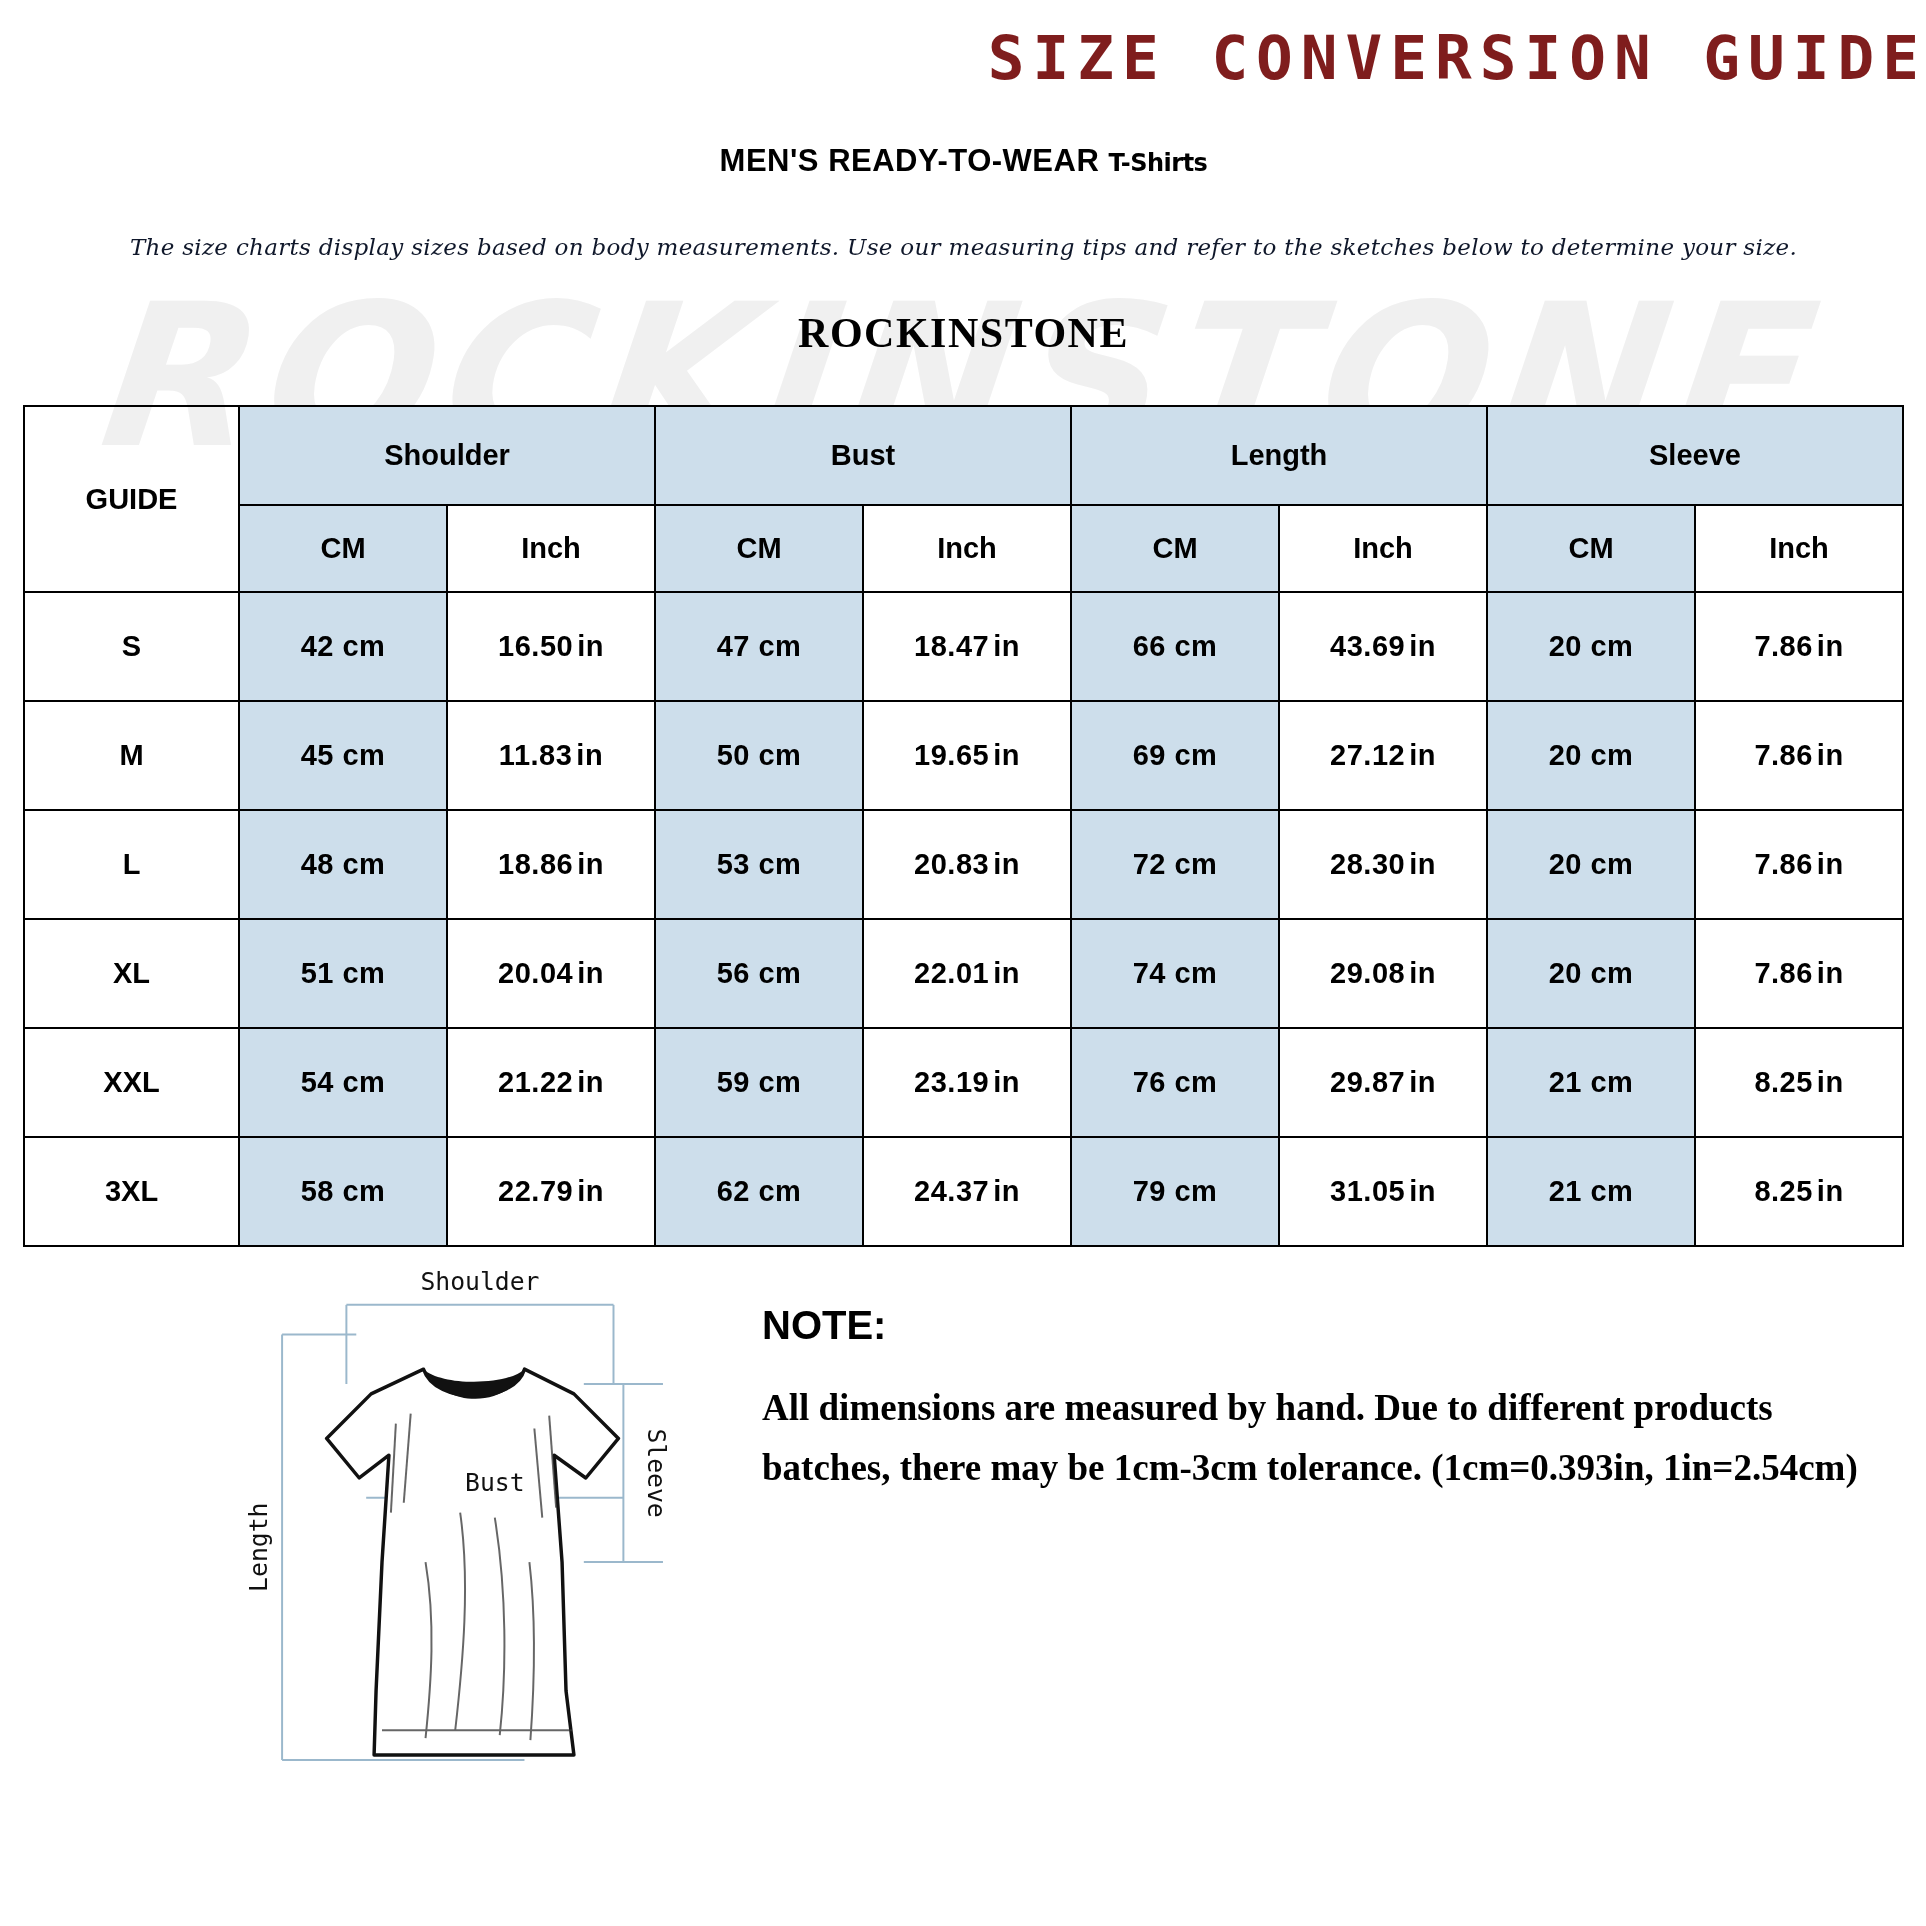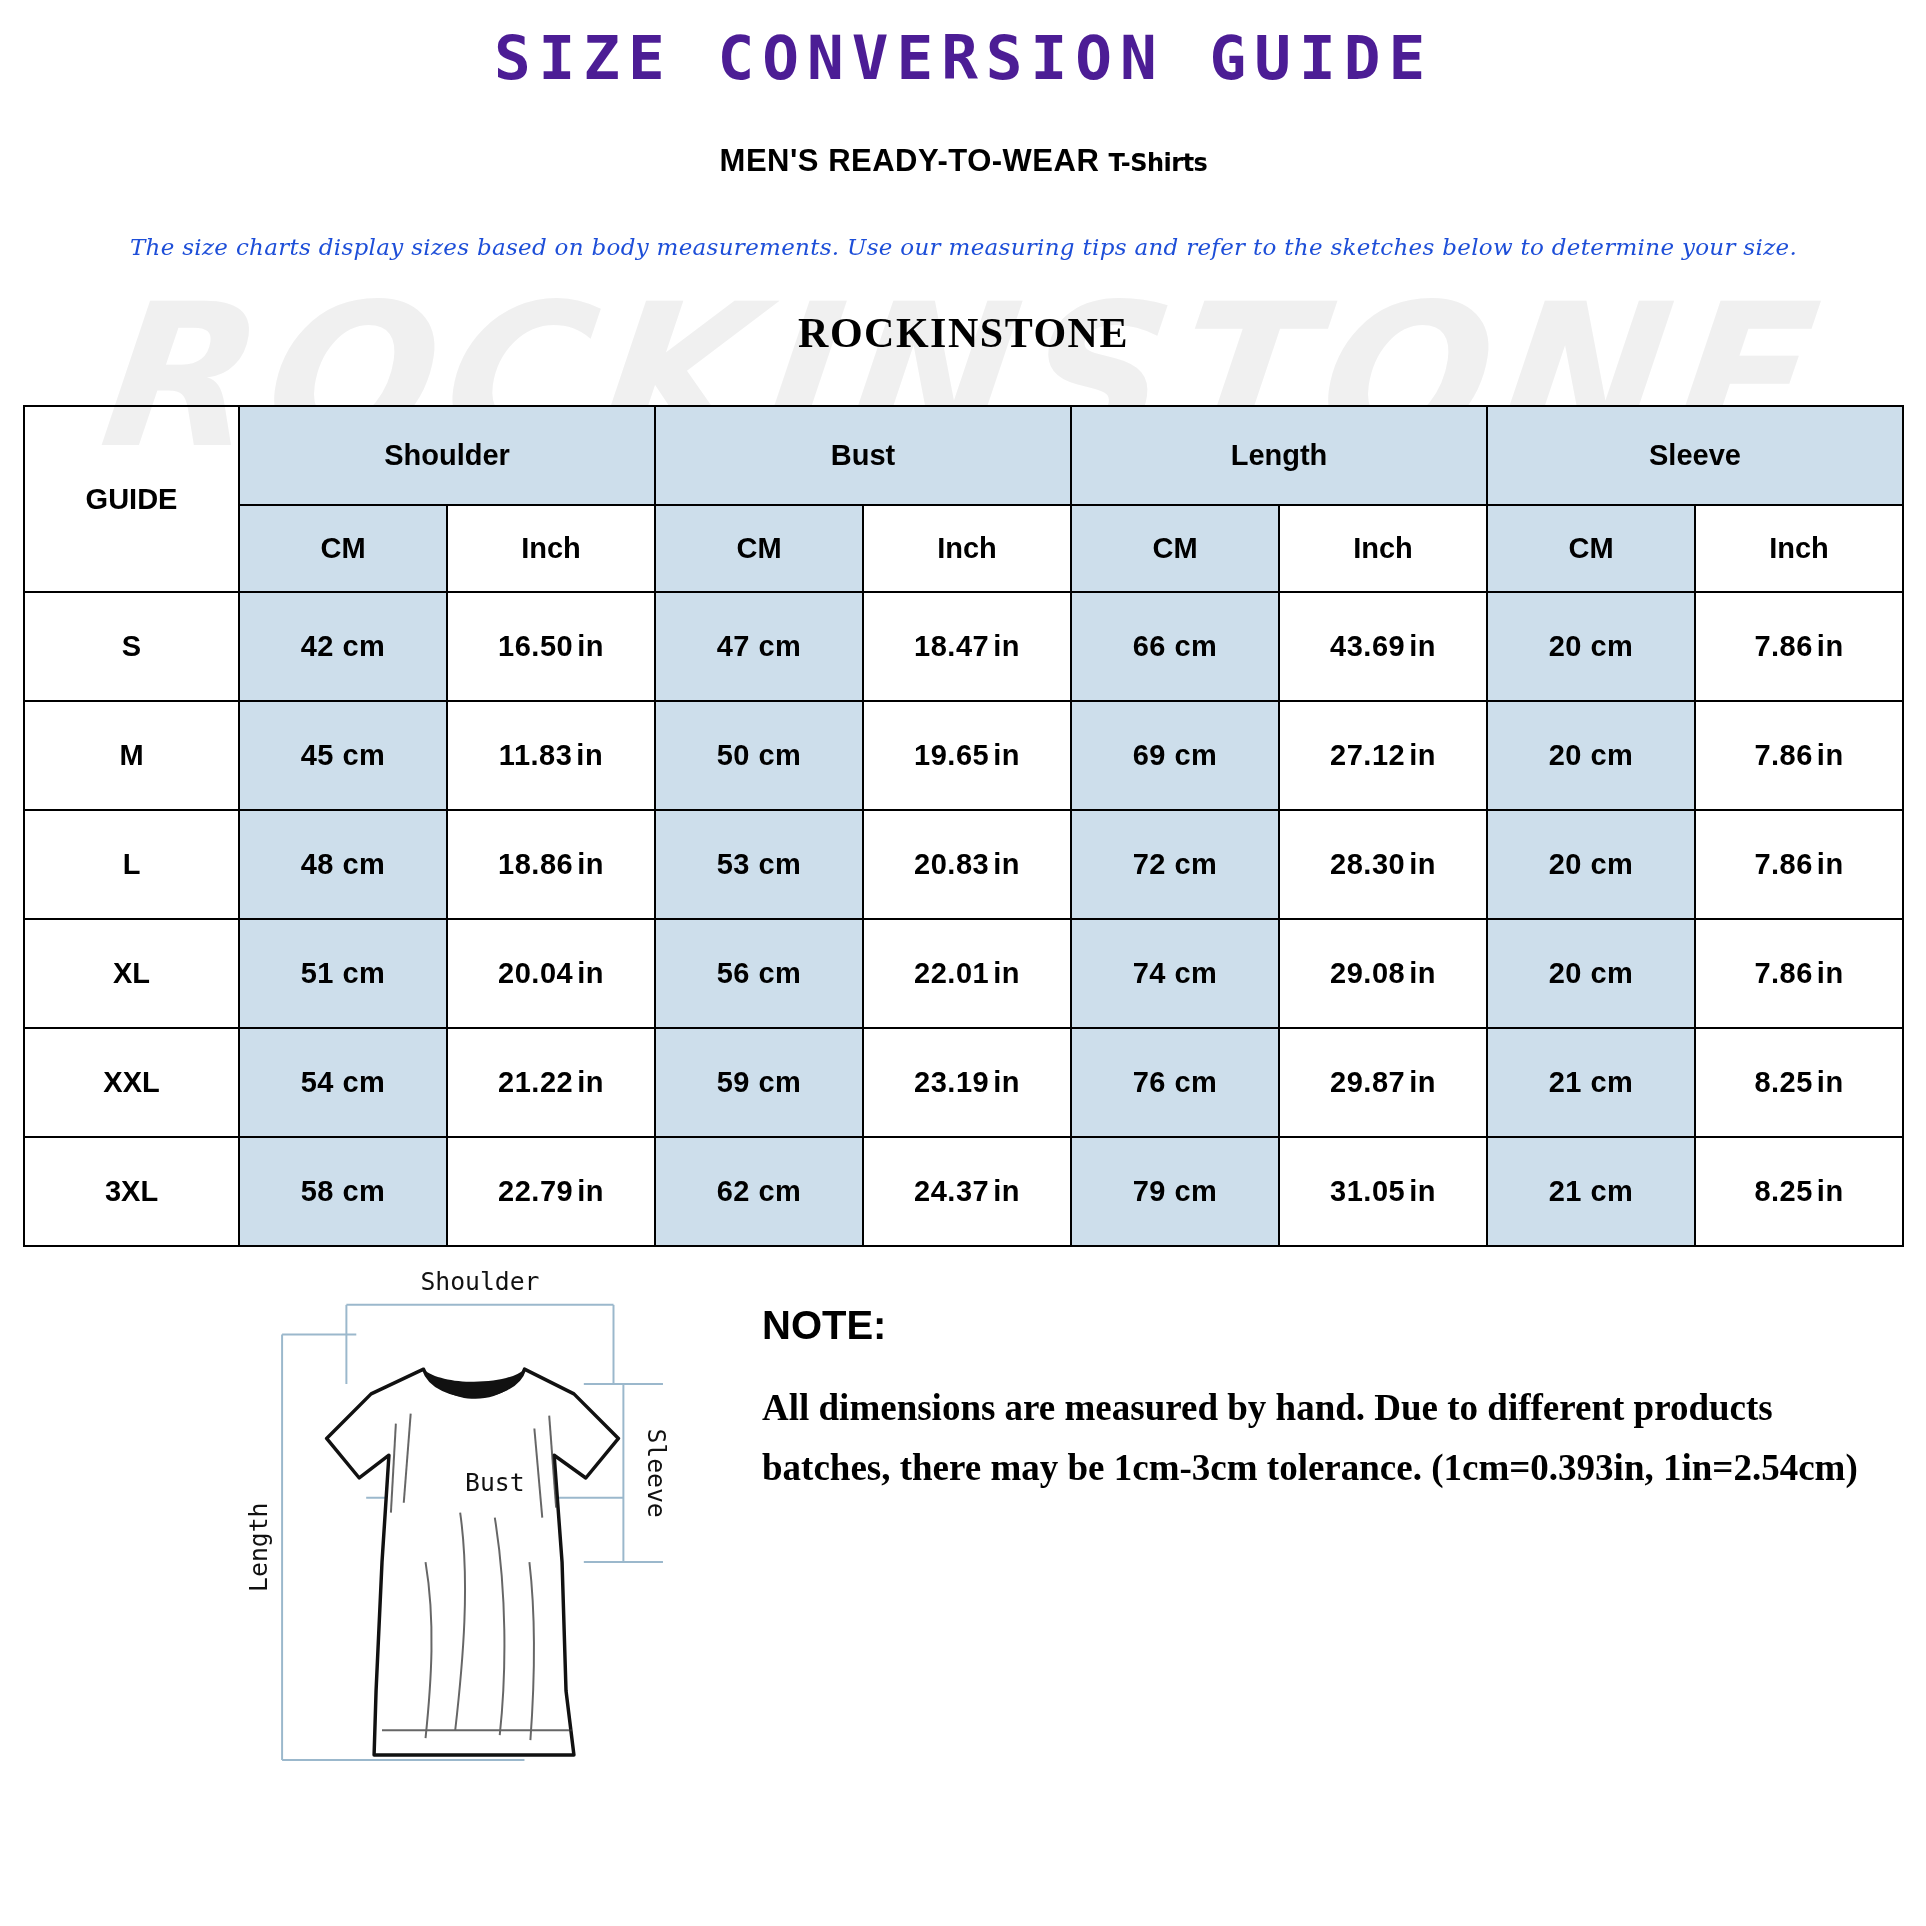--- a/index.html
+++ b/index.html
@@ -35,27 +35,27 @@
     line-height: 257px;
     pointer-events: none;
     user-select: none;
     z-index: 0;
   }
 
   .content { position: relative; z-index: 2; }
 
   
   .title {
-    text-align: center;
+    text-align: right;
     font-family: "DejaVu Sans Mono", monospace;
     font-size: 61px;
     font-weight: 700;
     letter-spacing: 8px;
     padding-top: 22px;
-    color: #4c1d95;
+    color: #7f1d1d;
   }
   .subtitle {
     text-align: center;
     font-size: 31px;
     font-weight: 700;
     margin-top: 50px;
     letter-spacing: 0.5px;
   }
   .subtitle .ready { font-family: "Liberation Sans", sans-serif; }
   .subtitle .tshirt {
@@ -63,21 +63,21 @@
     font-size: 24px;
     letter-spacing: -0.5px;
   }
   .desc {
     text-align: center;
     font-family: "DejaVu Serif", serif;
     font-style: italic;
     font-size: 23px;
     line-height: 1.75;
     margin-top: 48px;
-    color: #1d4ed8;
+    color: #0f172a;
     letter-spacing: 0.3px;
   }
   .brand {
     text-align: center;
     font-family: "Liberation Serif", serif;
     font-size: 42px;
     font-weight: 700;
     letter-spacing: 1.5px;
     margin-top: 42px;
     color: #000;

